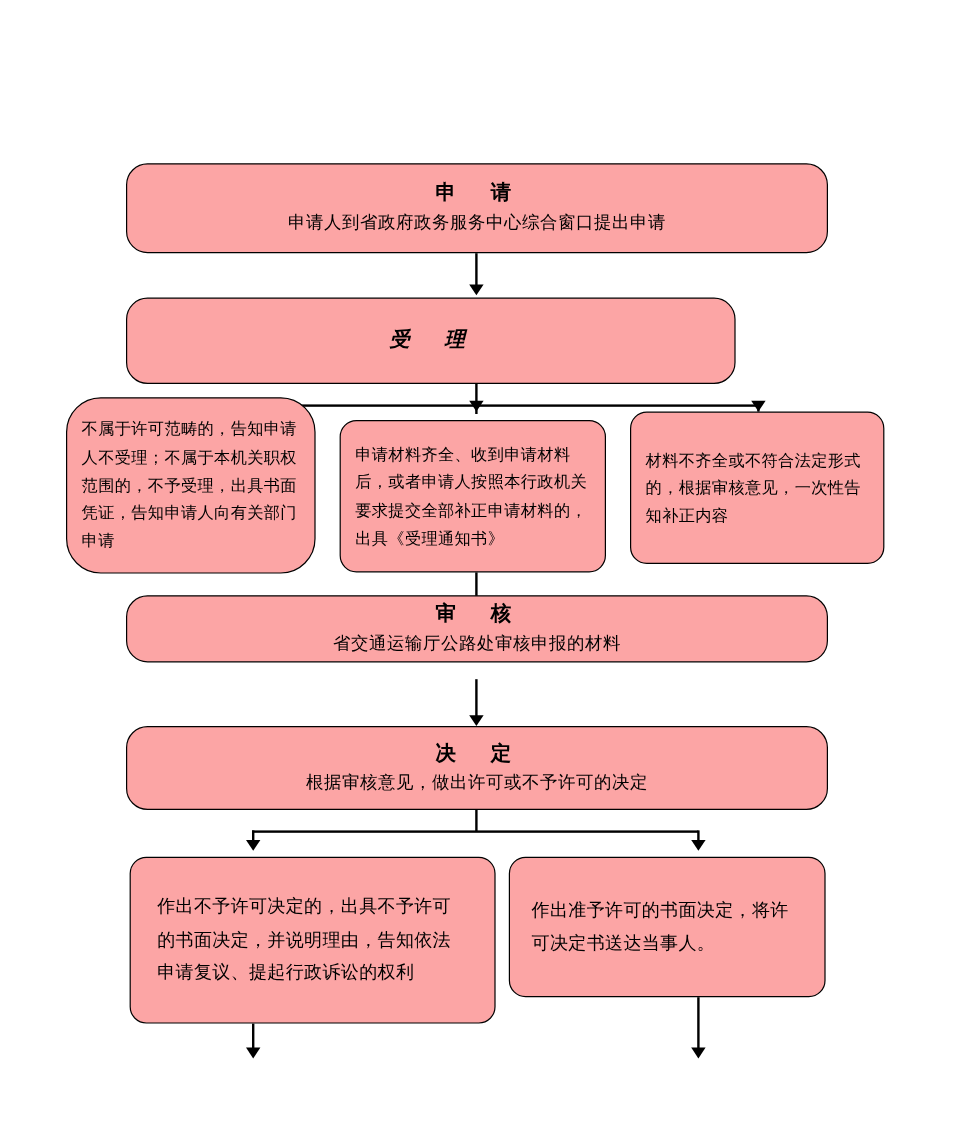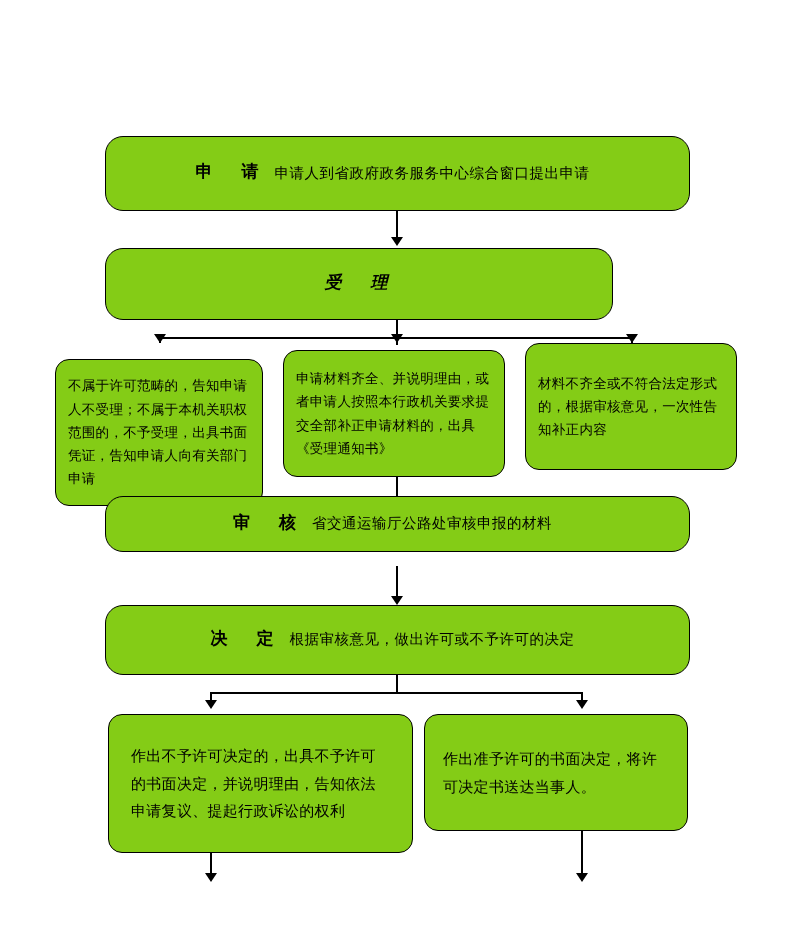--- a/index.html
+++ b/index.html
@@ -28,23 +28,23 @@
     text-align: center;
     font-size: 23px;
     font-weight: bold;
     letter-spacing: 1px;
     color: #000;
   }
   .box {
     position: absolute;
     box-sizing: border-box;
     border: 1.6px solid #000;
-    background: #84cc16;
+    background: #fca5a5;
     display: flex;
-    flex-direction: row;
+    flex-direction: column;
     justify-content: center;
     align-items: center;
   }
   .box.rounded {
     border-radius: 18px;
   }
   .box.rounded-sm {
     border-radius: 14px;
   }
   .box-head {
@@ -116,26 +116,26 @@
 
   <div class="conn vline" style="left:159px; top:337px; height:6px;"></div>
   <div class="arrow-down" style="left:154px; top:334px;"></div>
 
   <div class="conn vline" style="left:396px; top:337px; height:8px;"></div>
   <div class="arrow-down" style="left:391px; top:334px;"></div>
 
   <div class="conn vline" style="left:631px; top:337px; height:6px;"></div>
   <div class="arrow-down" style="left:626px; top:334px;"></div>
 
-  <div class="box rounded-sm" style="left:55px; top:359px; width:208px; height:147px;">
+  <div class="box rounded-sm" style="left:55px; top:331px; width:208px; height:147px;border-radius:29px;">
     <div class="box-text">不属于许可范畴的，告知申请人不受理；不属于本机关职权范围的，不予受理，出具书面凭证，告知申请人向有关部门申请</div>
   </div>
 
   <div class="box rounded-sm" style="left:283px; top:350px; width:222px; height:127px;">
-    <div class="box-text">申请材料齐全、并说明理由，或者申请人按照本行政机关要求提交全部补正申请材料的，出具《受理通知书》</div>
+    <div class="box-text">申请材料齐全、收到申请材料后，或者申请人按照本行政机关要求提交全部补正申请材料的，出具《受理通知书》</div>
   </div>
 
   <div class="box rounded-sm" style="left:525px; top:343px; width:212px; height:127px;">
     <div class="box-text">材料不齐全或不符合法定形式的，根据审核意见，一次性告知补正内容</div>
   </div>
 
   <div class="conn vline" style="left:396px; top:477px; height:25px;"></div>
   <div class="arrow-down" style="left:391px; top:500px;"></div>
 
   <div class="box rounded" style="left:105px; top:496px; width:585px; height:56px;">

